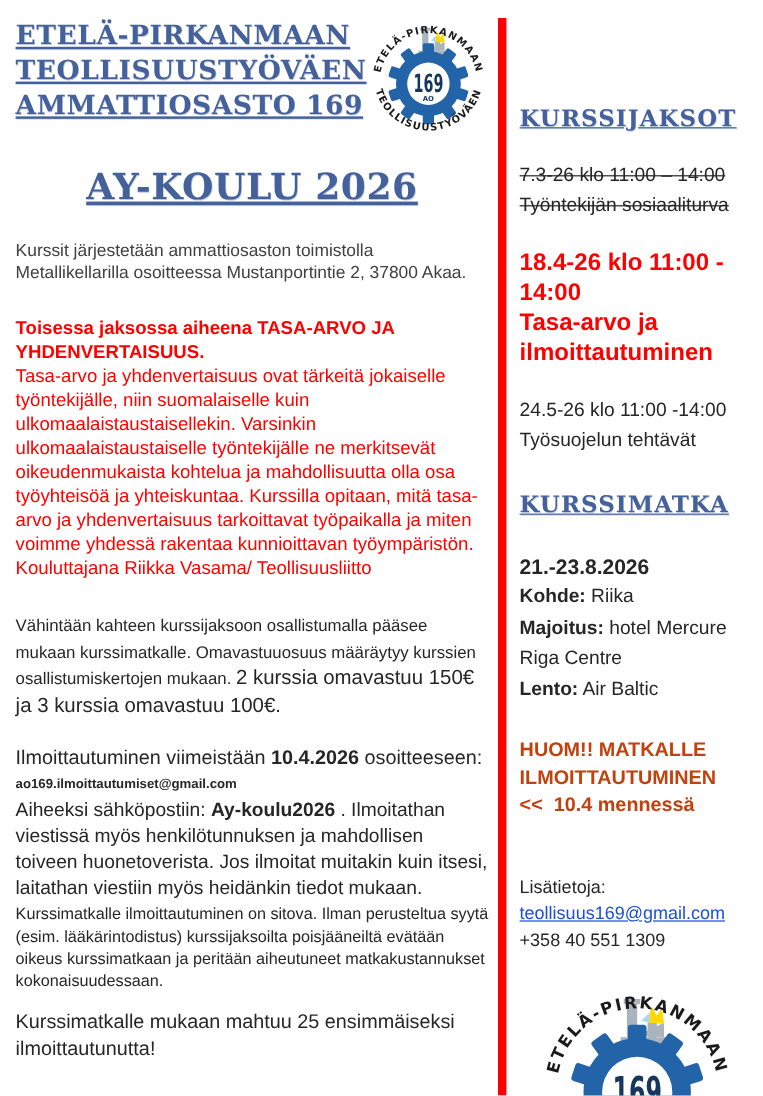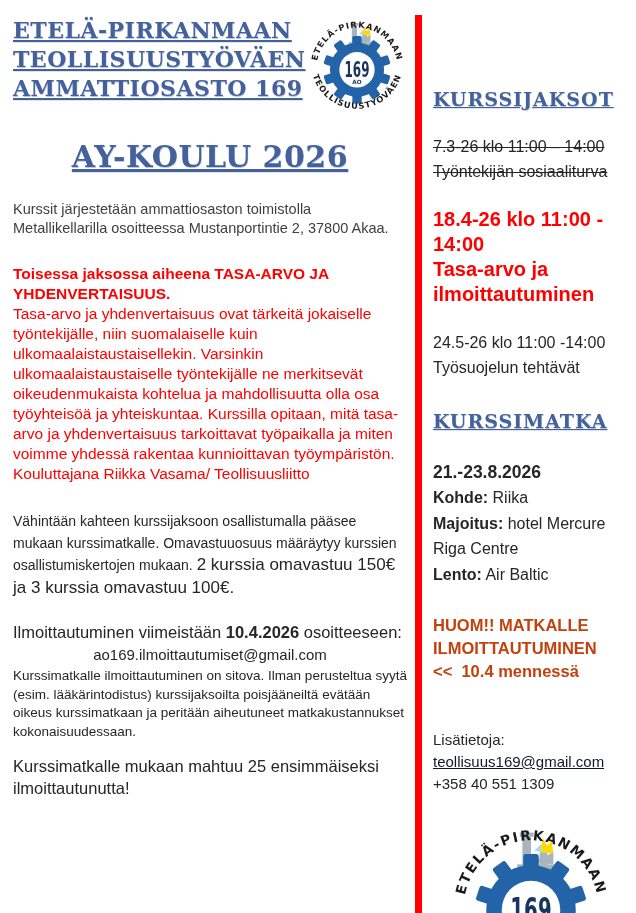--- a/index.html
+++ b/index.html
@@ -18,40 +18,40 @@
   .logo-small{width:104px;height:104px;margin-left:auto;margin-top:-6px;overflow:visible;}
   .main-title{margin-top:26px;text-align:center;font-size:30px;line-height:34px;}
   .intro{margin-top:26px;font-size:14.5px;line-height:19px;color:#404040;}
   .topic-head{margin-top:26px;font-size:15.5px;line-height:20px;font-weight:bold;color:#FF0000;}
   .topic-body{font-size:15.5px;line-height:20px;color:#FF0000;}
   .topic-body .bold{font-weight:normal;}
   .pricing{margin-top:27px;font-size:14px;line-height:21.5px;}
   .pricing .detail{font-size:17px;}
   .signup{margin-top:23px;font-size:16.5px;line-height:21.5px;}
   .signup .bold{font-weight:bold;}
-  .signup .email-line{font-weight:normal;font-size:15px;text-align:center;}
+  .signup .email-line{font-weight:bold;font-size:11px;}
   .signup .subject{font-size:16px;line-height:21.5px;}
   .terms{margin-top:2px;font-size:13.5px;line-height:18.5px;}
   .capacity{margin-top:14px;font-size:16.5px;line-height:22px;}
 
   
   .right-col{position:absolute;left:433px;top:0;width:196px;}
   .side-h{font-size:19px;line-height:23px;letter-spacing:1px;}
   .h-courses{margin-top:88px;}
   .course{margin-top:23px;font-size:16px;line-height:25px;}
   .course.struck{text-decoration:line-through;}
   .course.red{color:#FF0000;font-weight:bold;font-size:20px;}
   .h-trip{margin-top:30px;}
   .trip-dates{margin-top:27px;font-weight:bold;font-size:17.5px;line-height:25px;}
   .trip-line{font-size:16px;line-height:25.5px;}
   .trip-line .lbl{font-weight:bold;}
   .notice{margin-top:27px;color:#c2410c;font-weight:bold;font-size:16.5px;line-height:23px;}
   .notice .nl2{white-space:pre-wrap;}
   .contact{margin-top:46px;font-size:15px;line-height:22px;}
-  .contact a{color:#0f172a;text-decoration:underline;cursor:pointer;}
+  .contact a{color:#1d4ed8;text-decoration:underline;cursor:pointer;}
   .logo-large{width:172px;height:172px;margin-top:16px;margin-left:12px;overflow:visible;}
 
   svg{overflow:visible;}
 </style>
 </head>
 <body>
 
 <svg width="0" height="0" style="position:absolute" aria-hidden="true">
   <symbol id="emblem-sym" viewBox="0 0 200 200" overflow="visible">
     <defs>
@@ -134,20 +134,21 @@
     <div class="intro">Kurssit järjestetään ammattiosaston toimistolla Metallikellarilla osoitteessa Mustanportintie 2, 37800 Akaa.</div>
 
     <div class="topic-head">Toisessa jaksossa aiheena TASA-ARVO JA YHDENVERTAISUUS.</div>
     <div class="topic-body"><span>Tasa-arvo ja yhdenvertaisuus ovat tärkeitä jokaiselle työntekijälle, niin suomalaiselle kuin ulkomaalaistaustaisellekin. Varsinkin ulkomaalaistaustaiselle työntekijälle ne merkitsevät oikeudenmukaista kohtelua ja mahdollisuutta olla osa työyhteisöä ja yhteiskuntaa. Kurssilla opitaan, mitä tasa-arvo ja yhdenvertaisuus tarkoittavat työpaikalla ja miten voimme yhdessä rakentaa kunnioittavan työympäristön. Kouluttajana </span><span class="bold">Riikka Vasama</span><span>/ Teollisuusliitto</span></div>
 
     <div class="pricing"><span>Vähintään kahteen kurssijaksoon osallistumalla pääsee mukaan kurssimatkalle.  Omavastuuosuus määräytyy kurssien osallistumiskertojen mukaan. </span><span class="detail">2 kurssia omavastuu 150€ ja 3 kurssia omavastuu 100€.</span></div>
 
     <div class="signup">
       <div><span>Ilmoittautuminen viimeistään </span><span class="bold">10.4.2026</span><span> osoitteeseen:</span></div>
       <div class="email-line">ao169.ilmoittautumiset@gmail.com</div>
+      <div class="subject"><span>Aiheeksi sähköpostiin: </span><span class="bold">Ay-koulu2026</span><span> . Ilmoitathan viestissä myös henkilötunnuksen ja mahdollisen toiveen huonetoverista. Jos ilmoitat muitakin kuin itsesi, laitathan viestiin myös heidänkin tiedot mukaan.</span></div>
     </div>
 
     <div class="terms">Kurssimatkalle ilmoittautuminen on sitova. Ilman perusteltua syytä (esim. lääkärintodistus) kurssijaksoilta poisjääneiltä evätään oikeus kurssimatkaan ja peritään aiheutuneet matkakustannukset kokonaisuudessaan.</div>
 
     <div class="capacity">Kurssimatkalle mukaan mahtuu 25 ensimmäiseksi ilmoittautunutta!</div>
 
   </div>
 
   <div class="right-col">
     <div class="side-h deco h-courses">KURSSIJAKSOT</div>

